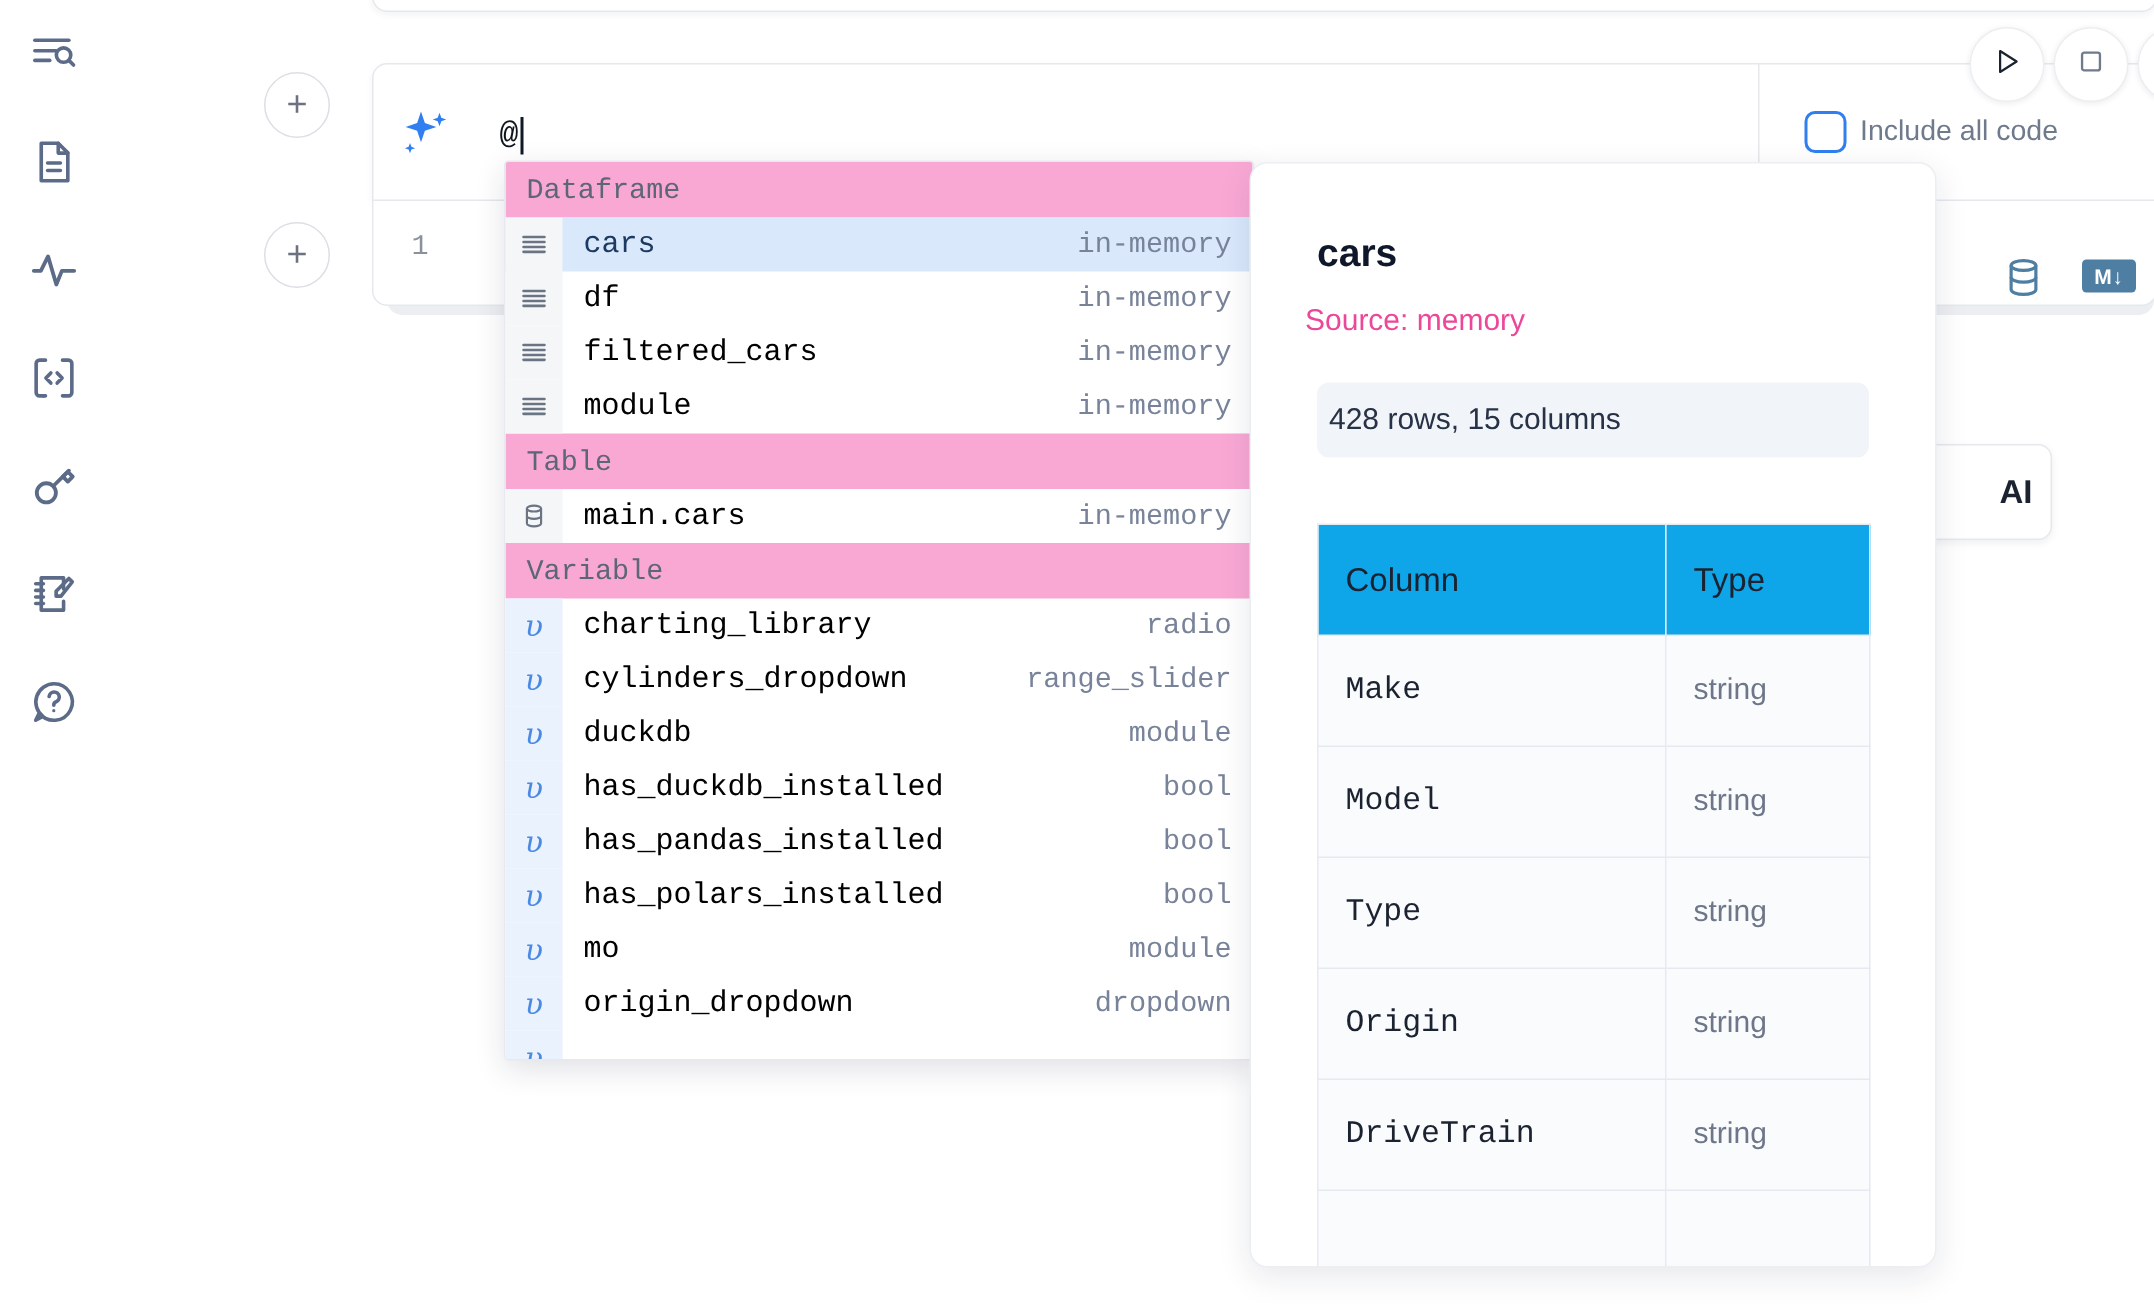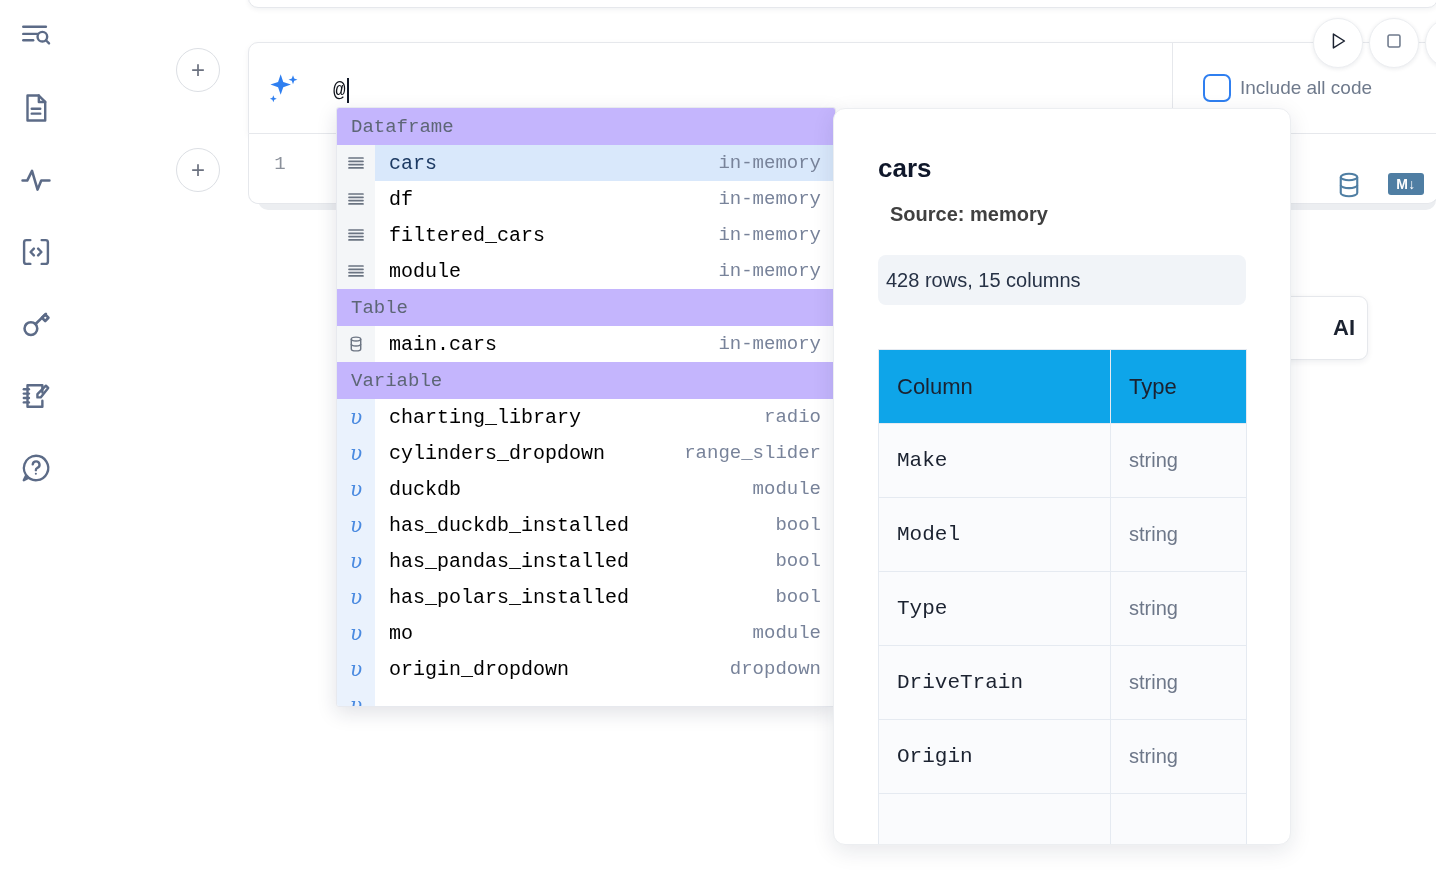--- a/index.html
+++ b/index.html
@@ -110,21 +110,21 @@
   }
 
   
   .ac {
     position:absolute; left:336px; top:107px; width:500px; height:600px;
     background:#fff; border:1px solid #e7e9ee; border-radius:3px;
     box-shadow:0 6px 20px rgba(20,30,60,.13);
     overflow:hidden; z-index:30;
   }
   .ac-group {
-    height:37px; background:#c4b5fd; display:flex; align-items:center;
+    height:37px; background:#f9a8d4; display:flex; align-items:center;
     padding-left:14px;
     font-family:"Liberation Mono", monospace; font-size:19px; color:#5d6676;
   }
   .ac-row {
     height:36px; display:flex; align-items:center; position:relative; cursor:pointer;
   }
   .ac-row.sel { background:#d9e8fb; }
   .ac-gut {
     width:38px; height:36px; flex:0 0 38px; background:#f4f6f8;
     display:flex; align-items:center; justify-content:center;
@@ -151,22 +151,22 @@
     position:absolute; left:833px; top:108px; width:458px; height:737px;
     background:#fff; border:1px solid #eceef1; border-radius:12px;
     box-shadow:0 6px 22px rgba(20,30,60,.10);
     overflow:hidden; z-index:40;
   }
   .pv-title {
     position:absolute; left:44px; top:44px;
     font-size:26px; font-weight:bold; color:#0f172a;
   }
   .pv-source {
-    position:absolute; left:56px; top:94px;
-    font-size:20px; color:#404040;font-weight:bold;
+    position:absolute; left:36px; top:94px;
+    font-size:20px; color:#ec4899;
   }
   .pv-stat {
     position:absolute; left:44px; top:146px; width:368px; height:50px;
     background:#f1f4f8; border-radius:8px;
     display:flex; align-items:center; padding-left:8px;
     font-size:20px; color:#273246;
   }
   .pv-table {
     position:absolute; left:44px; top:240px; width:368px;
     border-collapse:collapse; table-layout:fixed;
@@ -487,28 +487,28 @@
         </tr>
         <tr>
           <td class="pv-col-name">Model</td>
           <td class="pv-col-type">string</td>
         </tr>
         <tr>
           <td class="pv-col-name">Type</td>
           <td class="pv-col-type">string</td>
         </tr>
         <tr>
+          <td class="pv-col-name">Origin</td>
+          <td class="pv-col-type">string</td>
+        </tr>
+        <tr>
           <td class="pv-col-name">DriveTrain</td>
           <td class="pv-col-type">string</td>
         </tr>
         <tr>
-          <td class="pv-col-name">Origin</td>
-          <td class="pv-col-type">string</td>
-        </tr>
-        <tr>
           <td class="pv-col-name"></td>
           <td class="pv-col-type"></td>
         </tr>
       </tbody>
     </table>
   </div>
 
 </div>
 
 </body></html>

